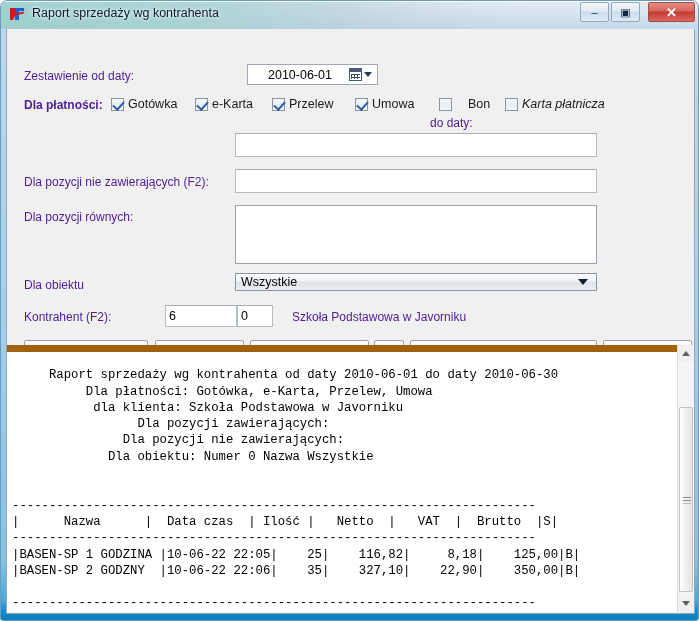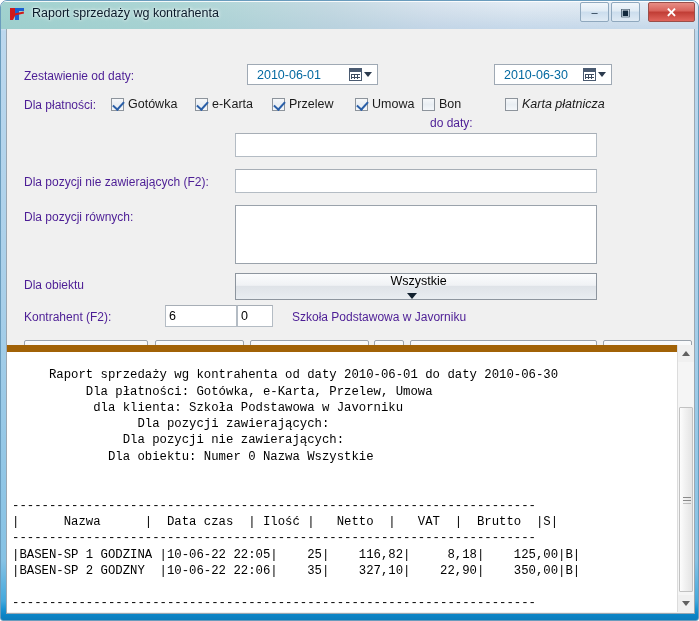--- a/index.html
+++ b/index.html
@@ -114,22 +114,22 @@
 
   
   .datepick {
     position: absolute;
     height: 21px;
     background: #ffffff;
     border: 1px solid #9fa9b4;
     display: flex; align-items: center;
   }
   .datepick .dval {
-    flex: 1; padding-left: 9px;
-    font-size: 12.5px; color: #0369a1;
+    flex: 1; padding-left: 20px;
+    font-size: 12.5px; color: #000000;
   }
   .cal-ico {
     width: 13px; height: 13px;
     margin-right: 2px;
     border: 1px solid #4a5a70;
     background:
       linear-gradient(to bottom, #4a5a70 0px, #4a5a70 3px, #ffffff 3px, #ffffff 100%);
     position: relative;
   }
   .cal-ico::after {
@@ -168,24 +168,24 @@
   
   #ta-rownych {
     position: absolute;
     background: #ffffff;
     border: 1px solid #9aa2ab;
   }
 
   
   .combobox {
     position: absolute;
-    height: 27px;
+    height: 18px;
     border: 1px solid #8d959e;
     background: linear-gradient(to bottom, #fbfcfd 0%, #f0f2f5 45%, #dfe3e8 50%, #e9edf1 100%);
-    display: flex; align-items: center; flex-direction: column;
+    display: flex; align-items: center;
   }
   .combobox .cval {
     flex: 1; padding-left: 5px;
     font-size: 12.5px; color: #000;
   }
   .ccaret {
     width: 0; height: 0;
     border-left: 5px solid transparent;
     border-right: 5px solid transparent;
     border-top: 6px solid #11202e;
@@ -323,45 +323,40 @@
       <div class="lbl" style="left:17px; top:40px;">Zestawienie od daty:</div>
 
       <div class="datepick" style="left:240px; top:35px; width:131px;">
         <span class="dval">2010-06-01</span>
         <span class="cal-ico"></span>
         <span class="dcaret"></span>
       </div>
 
       <div class="lbl" style="left:423px; top:40px;margin-top:47px;">do daty:</div>
 
-      <div class="datepick" style="left:487px; top:35px; width:118px;">
-        <span class="dval">2010-06-30</span>
-        <span class="cal-ico"></span>
-        <span class="dcaret"></span>
-      </div>
-
-      <div class="lbl" style="left:17px; top:69px;">Dla płatności:</div>
+
+      <div class="lbl" style="left:17px; top:69px;font-weight:bold;">Dla płatności:</div>
 
       <div class="cbitem" style="left:104px; top:68px;">
         <span class="cbox checked"></span>
         <span class="cblabel">Gotówka</span>
       </div>
       <div class="cbitem" style="left:188px; top:68px;">
         <span class="cbox checked"></span>
         <span class="cblabel">e-Karta</span>
       </div>
       <div class="cbitem" style="left:265px; top:68px;">
         <span class="cbox checked"></span>
         <span class="cblabel">Przelew</span>
       </div>
       <div class="cbitem" style="left:348px; top:68px;">
         <span class="cbox checked"></span>
         <span class="cblabel">Umowa</span>
       </div>
-      <div class="cbitem" style="left:415px; top:68px;">
+      <div class="cbitem" style="left:432px; top:68px;gap:12px;">
         <span class="cbox"></span>
         <span class="cblabel">Bon</span>
       </div>
       <div class="cbitem" style="left:498px; top:68px;font-style:italic;">
         <span class="cbox"></span>
         <span class="cblabel">Karta płatnicza</span>
       </div>
 
       <div class="tinput" style="left:228px; top:104px; width:362px; height:24px;"></div>
 

